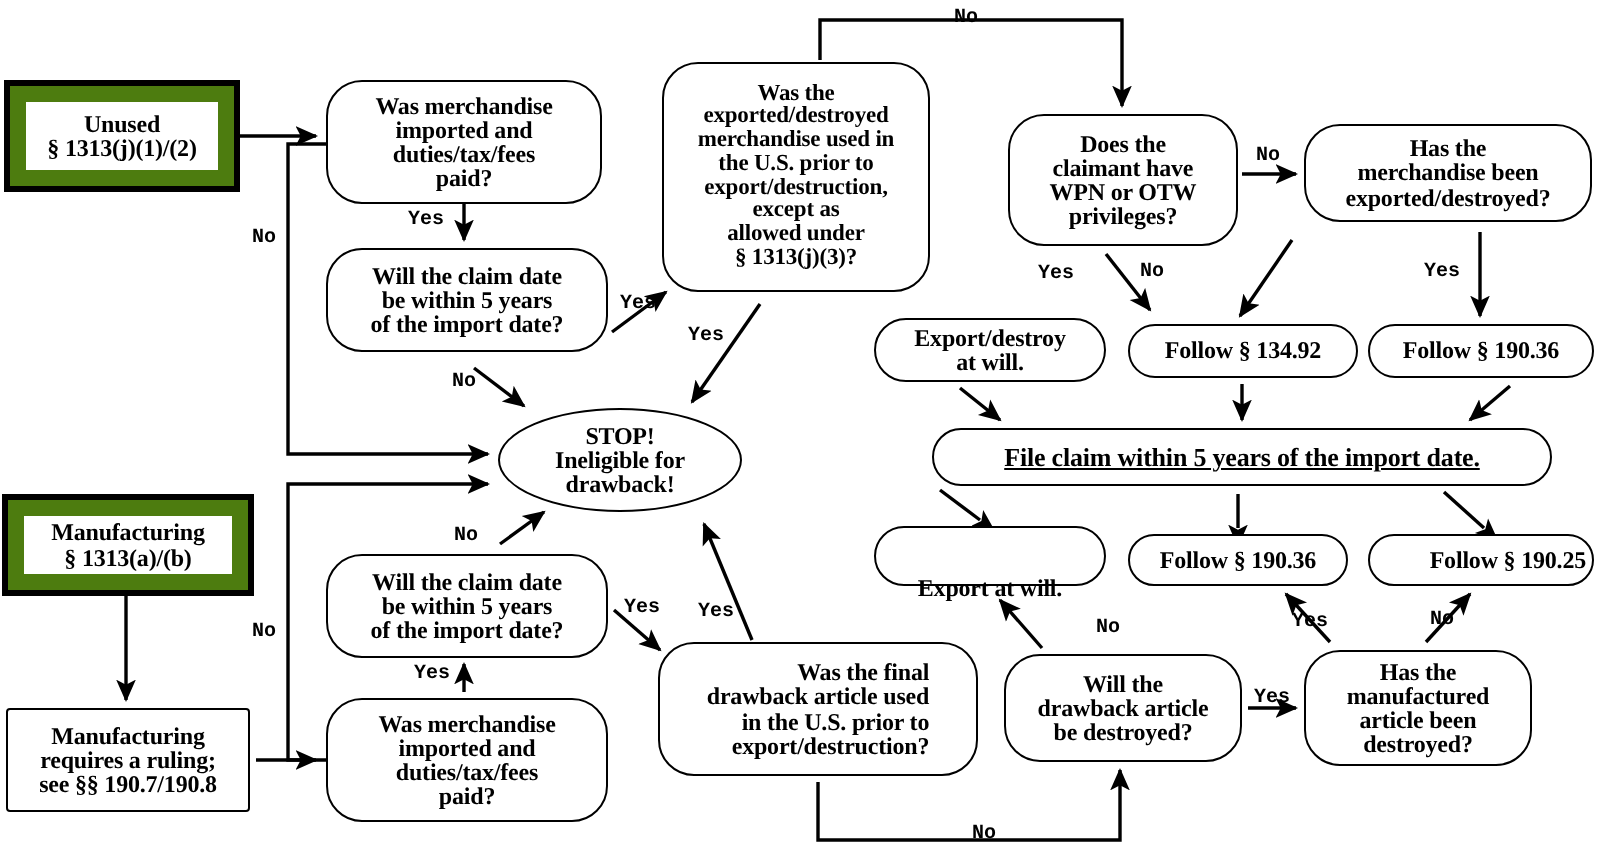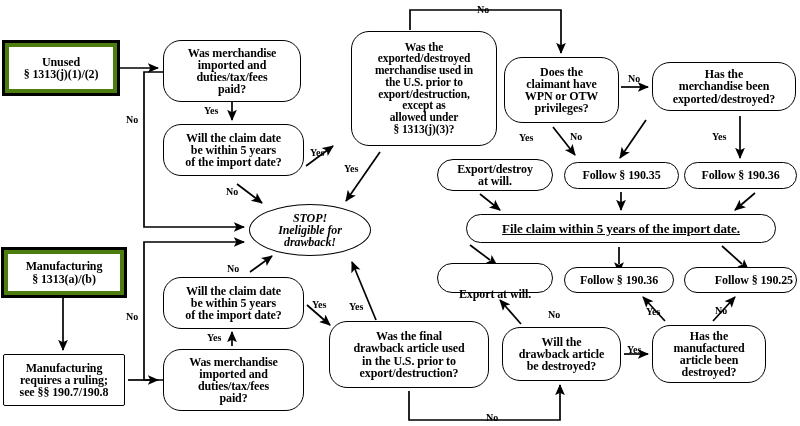--- a/index.html
+++ b/index.html
@@ -17,29 +17,29 @@
     display:flex;align-items:center;justify-content:center;
     text-align:center;
     font-weight:bold;
     color:#000;
     background:#fff;
     line-height:1.02;
     letter-spacing:-0.1px;
   }
   .node.rounded{border:1.6px solid #000;border-radius:18px;}
   .node.terminal{
-    border:4px solid #4d7c0f;
+    border:8px solid #4d7c0f;
     box-shadow:0 0 0 3px #000;
     border-radius:0;
   }
   .node.ellipse{border:1.6px solid #000;border-radius:50%;}
   .node span{display:block;padding:0 3px;}
   .edge-label{
     position:absolute;
-    font-family:Liberation Serif, serif;
+    font-family:Liberation Mono, monospace;
     font-weight:bold;
     font-size:10px;
     color:#000;
     background:transparent;
     white-space:nowrap;
     line-height:1;
   }
 </style>
 </head>
 <body>
@@ -96,21 +96,21 @@
         <span style="white-space: pre-line;">Was merchandise
 imported and
 duties/tax/fees
 paid?</span>
       </div>
       <div class="node rounded" style="left: 163px; top: 124px; width: 141px; height: 52px; font-size: 12px;">
         <span style="white-space: pre-line;">Will the claim date
 be within 5 years
 of the import date?</span>
       </div>
-      <div class="node rounded" style="left: 351px; top: 31px; width: 146px; height: 115px; font-size: 11.5px;">
+      <div class="node rounded" style="left: 331px; top: 31px; width: 134px; height: 115px; font-size: 11.5px;">
         <span style="white-space: pre-line;">Was the
 exported/destroyed
 merchandise used in
 the U.S. prior to
 export/destruction,
 except as
 allowed under
 § 1313(j)(3)?</span>
       </div>
       <div class="node rounded" style="left: 504px; top: 57px; width: 115px; height: 66px; font-size: 12px;">
@@ -122,30 +122,30 @@
       <div class="node rounded" style="left: 652px; top: 62px; width: 144px; height: 49px; font-size: 12px;">
         <span style="white-space: pre-line;">Has the
 merchandise been
 exported/destroyed?</span>
       </div>
       <div class="node rounded" style="left: 437px; top: 159px; width: 116px; height: 32px; font-size: 12px;">
         <span style="white-space: pre-line;">Export/destroy
 at will.</span>
       </div>
       <div class="node rounded" style="left: 564px; top: 162px; width: 115px; height: 27px; font-size: 12px;">
-        <span style="white-space: pre-line;">Follow § 190.35</span>
+        <span style="white-space: pre-line;">Follow § 134.92</span>
       </div>
       <div class="node rounded" style="left: 684px; top: 162px; width: 113px; height: 27px; font-size: 12px;">
         <span style="white-space: pre-line;">Follow § 190.36</span>
       </div>
       <div class="node rounded" style="left: 466px; top: 214px; width: 310px; height: 29px; font-size: 13px;">
         <span style="white-space: pre-line; text-decoration: underline;">File claim within 5 years of the import date.</span>
       </div>
       <div class="node ellipse" style="left: 249px; top: 204px; width: 122px; height: 52px; font-size: 12px;">
-        <span style="white-space: pre-line; font-style: italic;">STOP!
+        <span style="white-space: pre-line;">STOP!
 Ineligible for
 drawback!</span>
       </div>
       <div class="node rounded" style="left: 437px; top: 263px; width: 116px; height: 30px; font-size: 12px;">
         <span style="white-space: pre-line; margin-top: 32px;">Export at will.</span>
       </div>
       <div class="node rounded" style="left: 564px; top: 267px; width: 110px; height: 26px; font-size: 12px;">
         <span style="white-space: pre-line;">Follow § 190.36</span>
       </div>
       <div class="node rounded" style="left: 684px; top: 267px; width: 113px; height: 26px; font-size: 12px; justify-content: flex-end;">
@@ -164,21 +164,21 @@
         <span style="white-space: pre-line;">Will the claim date
 be within 5 years
 of the import date?</span>
       </div>
       <div class="node rounded" style="left: 163px; top: 349px; width: 141px; height: 62px; font-size: 12px;">
         <span style="white-space: pre-line;">Was merchandise
 imported and
 duties/tax/fees
 paid?</span>
       </div>
-      <div class="node rounded" style="left: 329px; top: 321px; width: 160px; height: 67px; font-size: 12px;">
+      <div class="node rounded" style="left: 329px; top: 321px; width: 160px; height: 67px; font-size: 12px; text-align: right;">
         <span style="white-space: pre-line;">Was the final
 drawback article used
 in the U.S. prior to
 export/destruction?</span>
       </div>
       <div class="node rounded" style="left: 502px; top: 327px; width: 119px; height: 54px; font-size: 12px;">
         <span style="white-space: pre-line;">Will the
 drawback article
 be destroyed?</span>
       </div>

